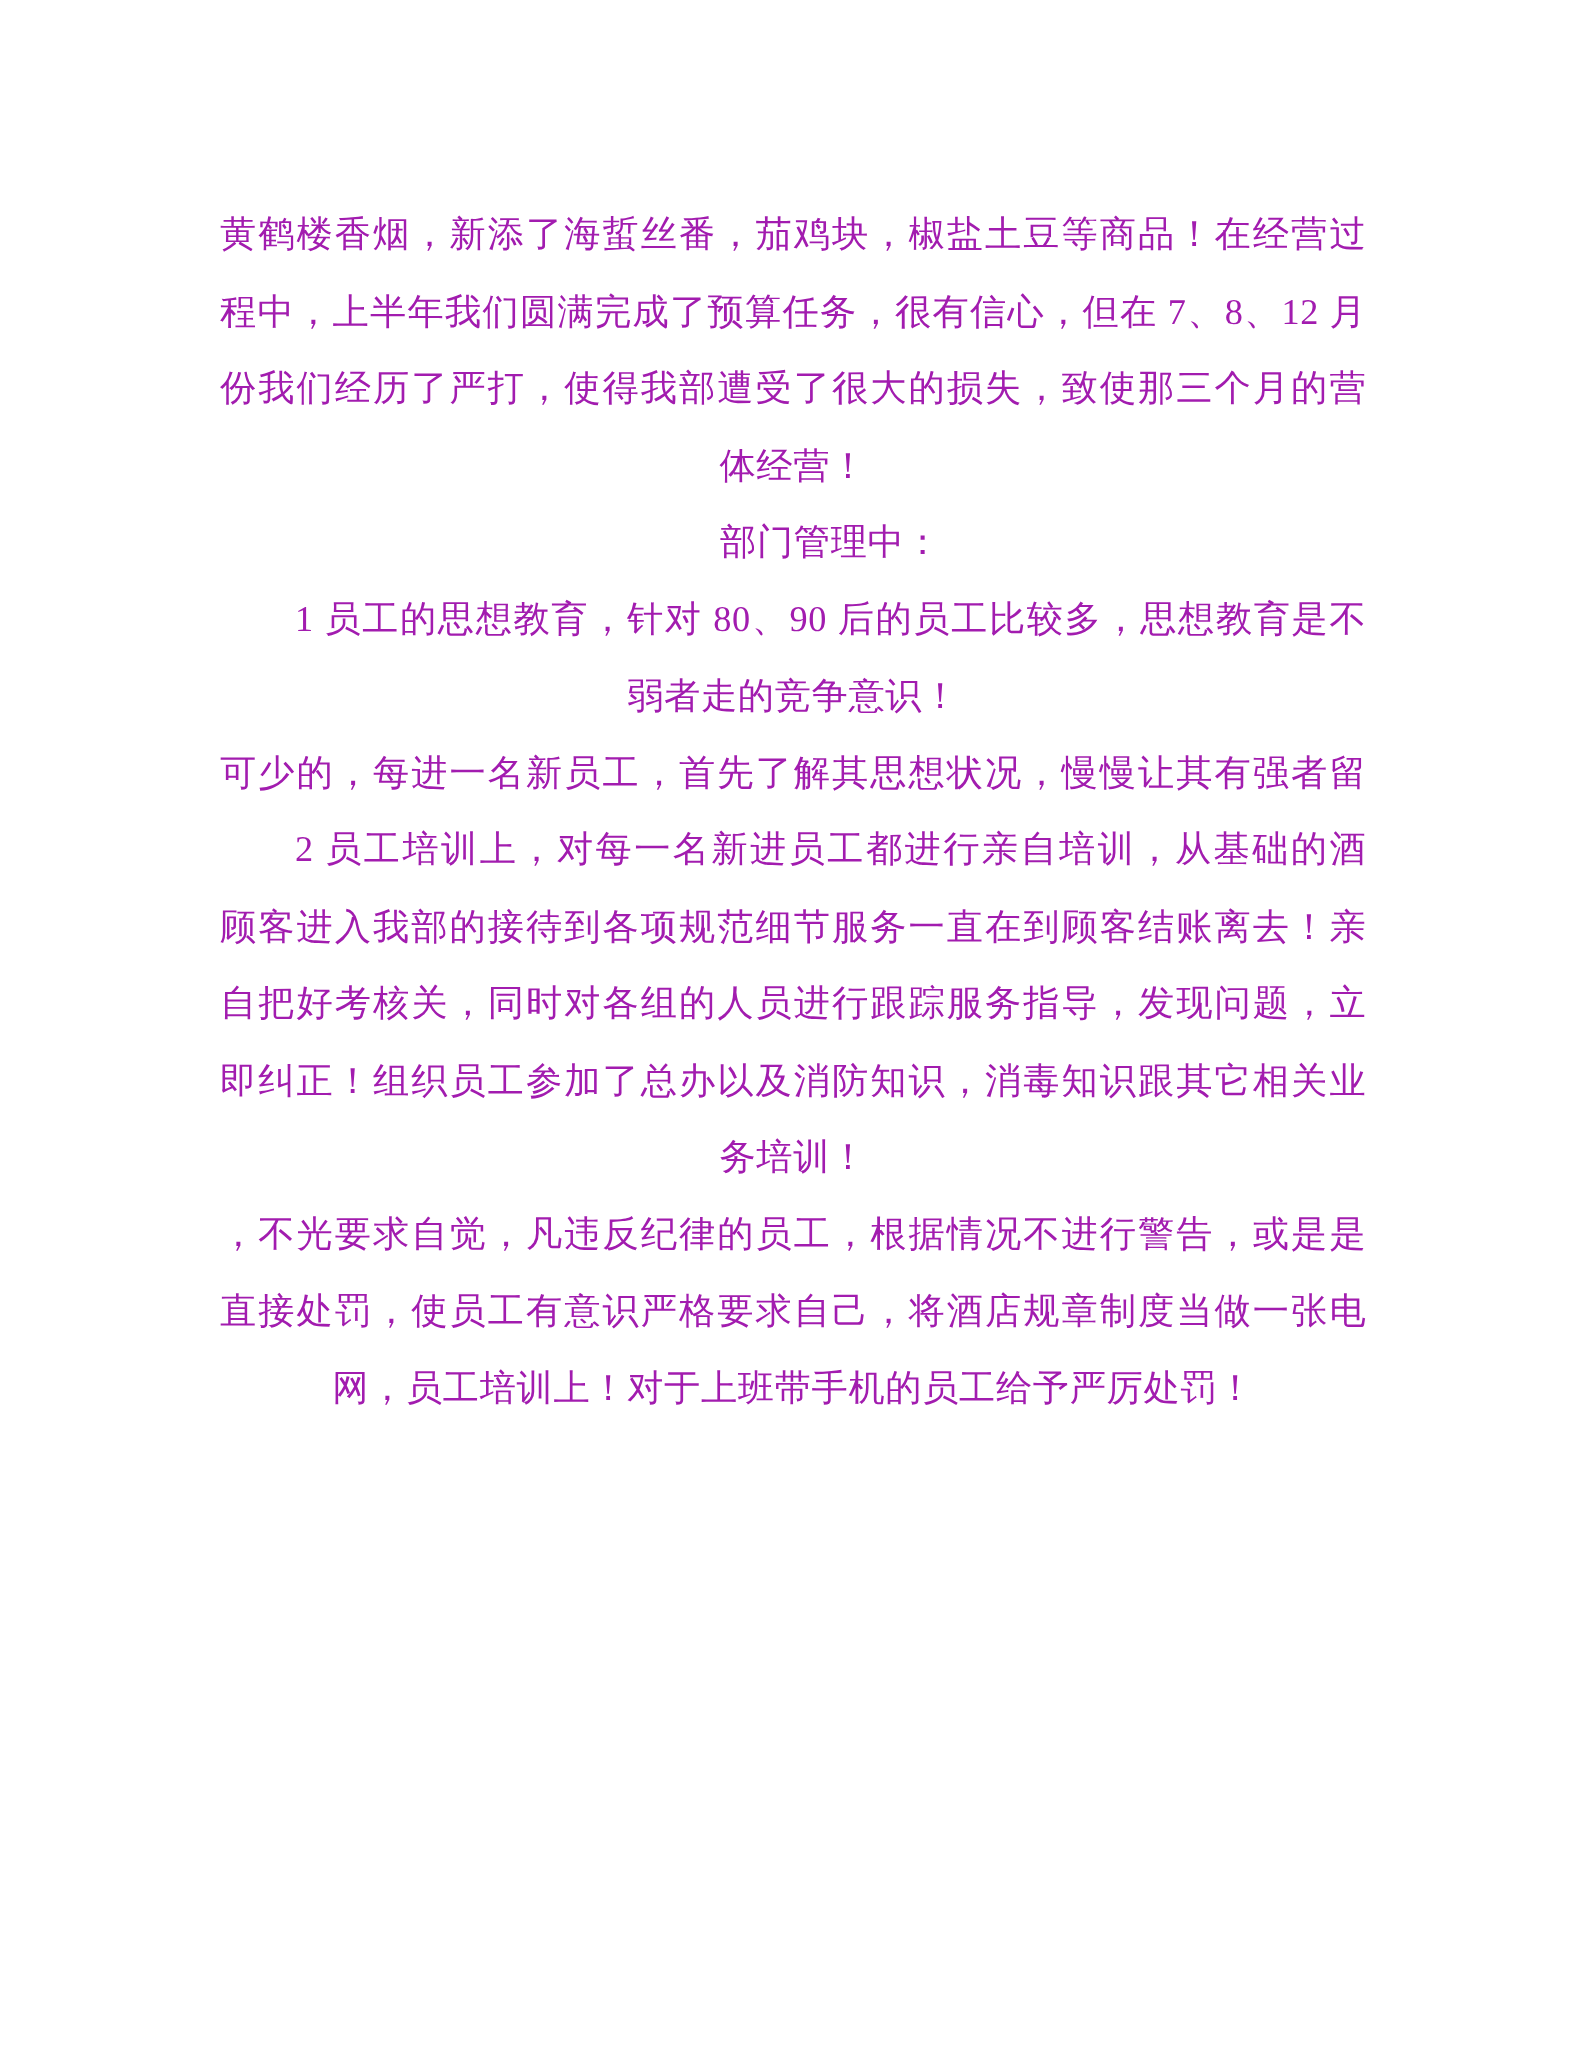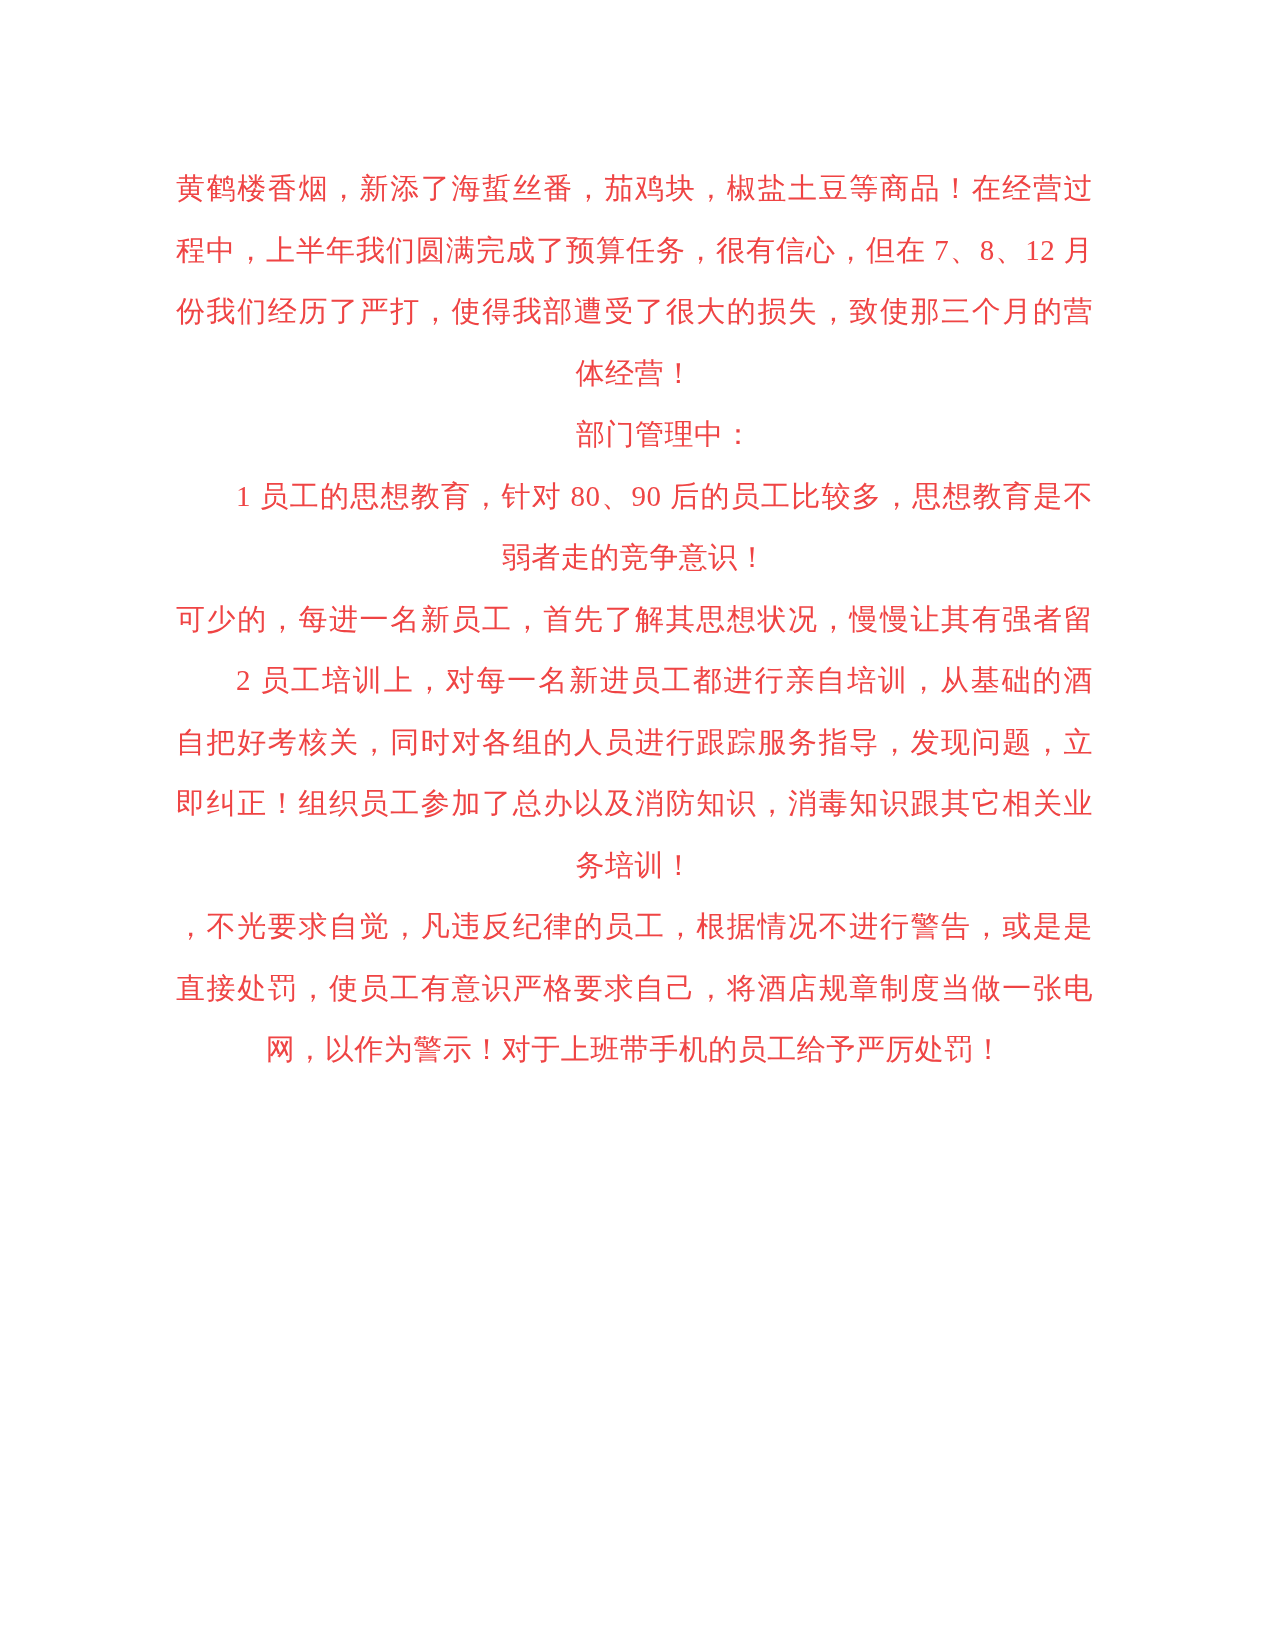--- a/index.html
+++ b/index.html
@@ -14,21 +14,21 @@
     background: #ffffff;
     overflow: hidden;
     font-family: "Liberation Serif", "DejaVu Serif", serif;
   }
   .text-block {
     position: absolute;
     left: 176px;
     top: 158px;
     width: 917px;
     font-size: 29px;
-    color: #ef4444;
+    color: #a21caf;
     letter-spacing: 0.5px;
   }
   .line {
     height: 61.5px;
     line-height: 61.5px;
     text-align: center;
     white-space: normal;
     overflow: hidden;
   }
   .line.just {
@@ -46,20 +46,21 @@
   <div class="text-block">
       <div class="line just">黄鹤楼香烟，新添了海蜇丝番，茄鸡块，椒盐土豆等商品！在经营过</div>
       <div class="line just">程中，上半年我们圆满完成了预算任务，很有信心，但在 7、8、12 月</div>
       <div class="line just">份我们经历了严打，使得我部遭受了很大的损失，致使那三个月的营</div>
       <div class="line">体经营！</div>
       <div class="line ind">部门管理中：</div>
       <div class="line just ind">1 员工的思想教育，针对 80、90 后的员工比较多，思想教育是不</div>
       <div class="line">弱者走的竞争意识！</div>
       <div class="line just">可少的，每进一名新员工，首先了解其思想状况，慢慢让其有强者留</div>
       <div class="line just ind">2 员工培训上，对每一名新进员工都进行亲自培训，从基础的酒</div>
+      <div class="line just">顾客进入我部的接待到各项规范细节服务一直在到顾客结账离去！亲</div>
       <div class="line just">自把好考核关，同时对各组的人员进行跟踪服务指导，发现问题，立</div>
       <div class="line just">即纠正！组织员工参加了总办以及消防知识，消毒知识跟其它相关业</div>
       <div class="line">务培训！</div>
       <div class="line just">，不光要求自觉，凡违反纪律的员工，根据情况不进行警告，或是是</div>
       <div class="line just">直接处罚，使员工有意识严格要求自己，将酒店规章制度当做一张电</div>
-      <div class="line">网，以作为警示！对于上班带手机的员工给予严厉处罚！</div>
+      <div class="line">网，员工培训上！对于上班带手机的员工给予严厉处罚！</div>
     </div>
 </div>
 
 </body></html>

